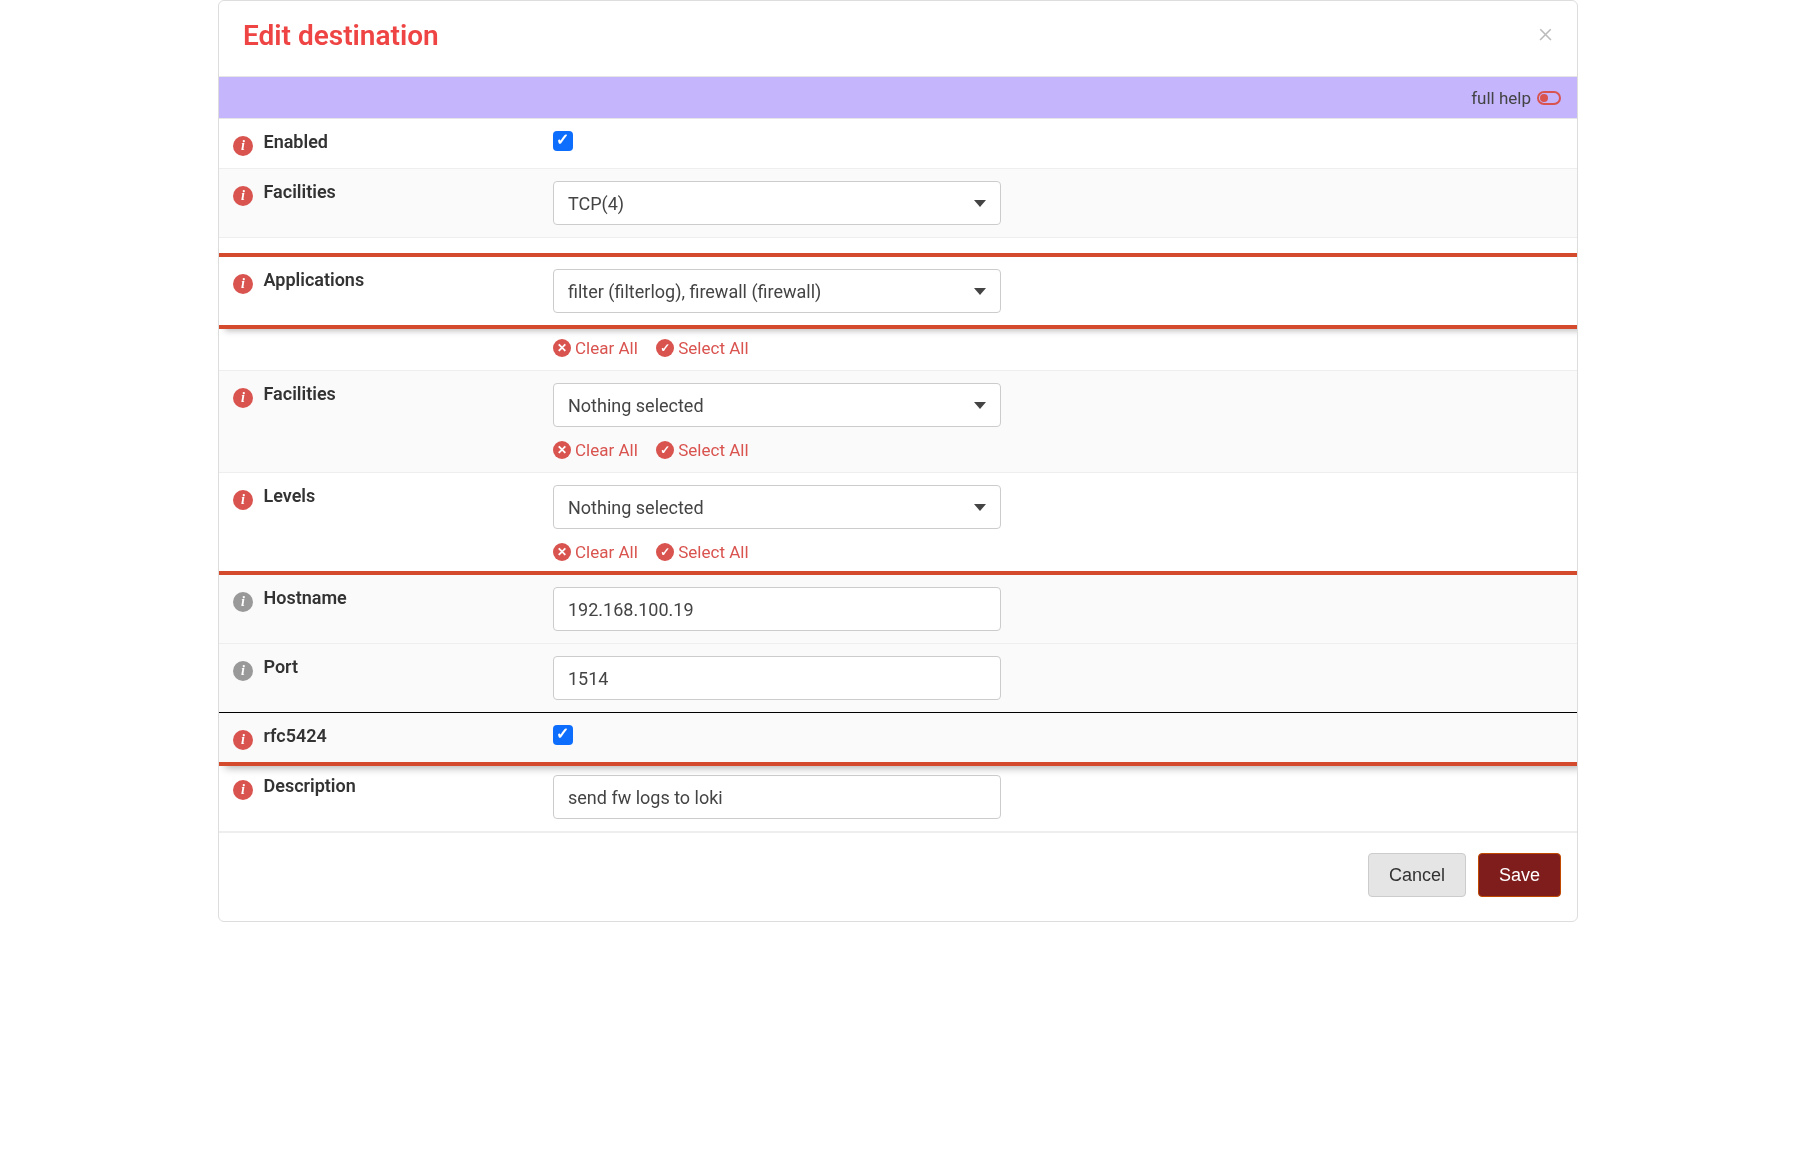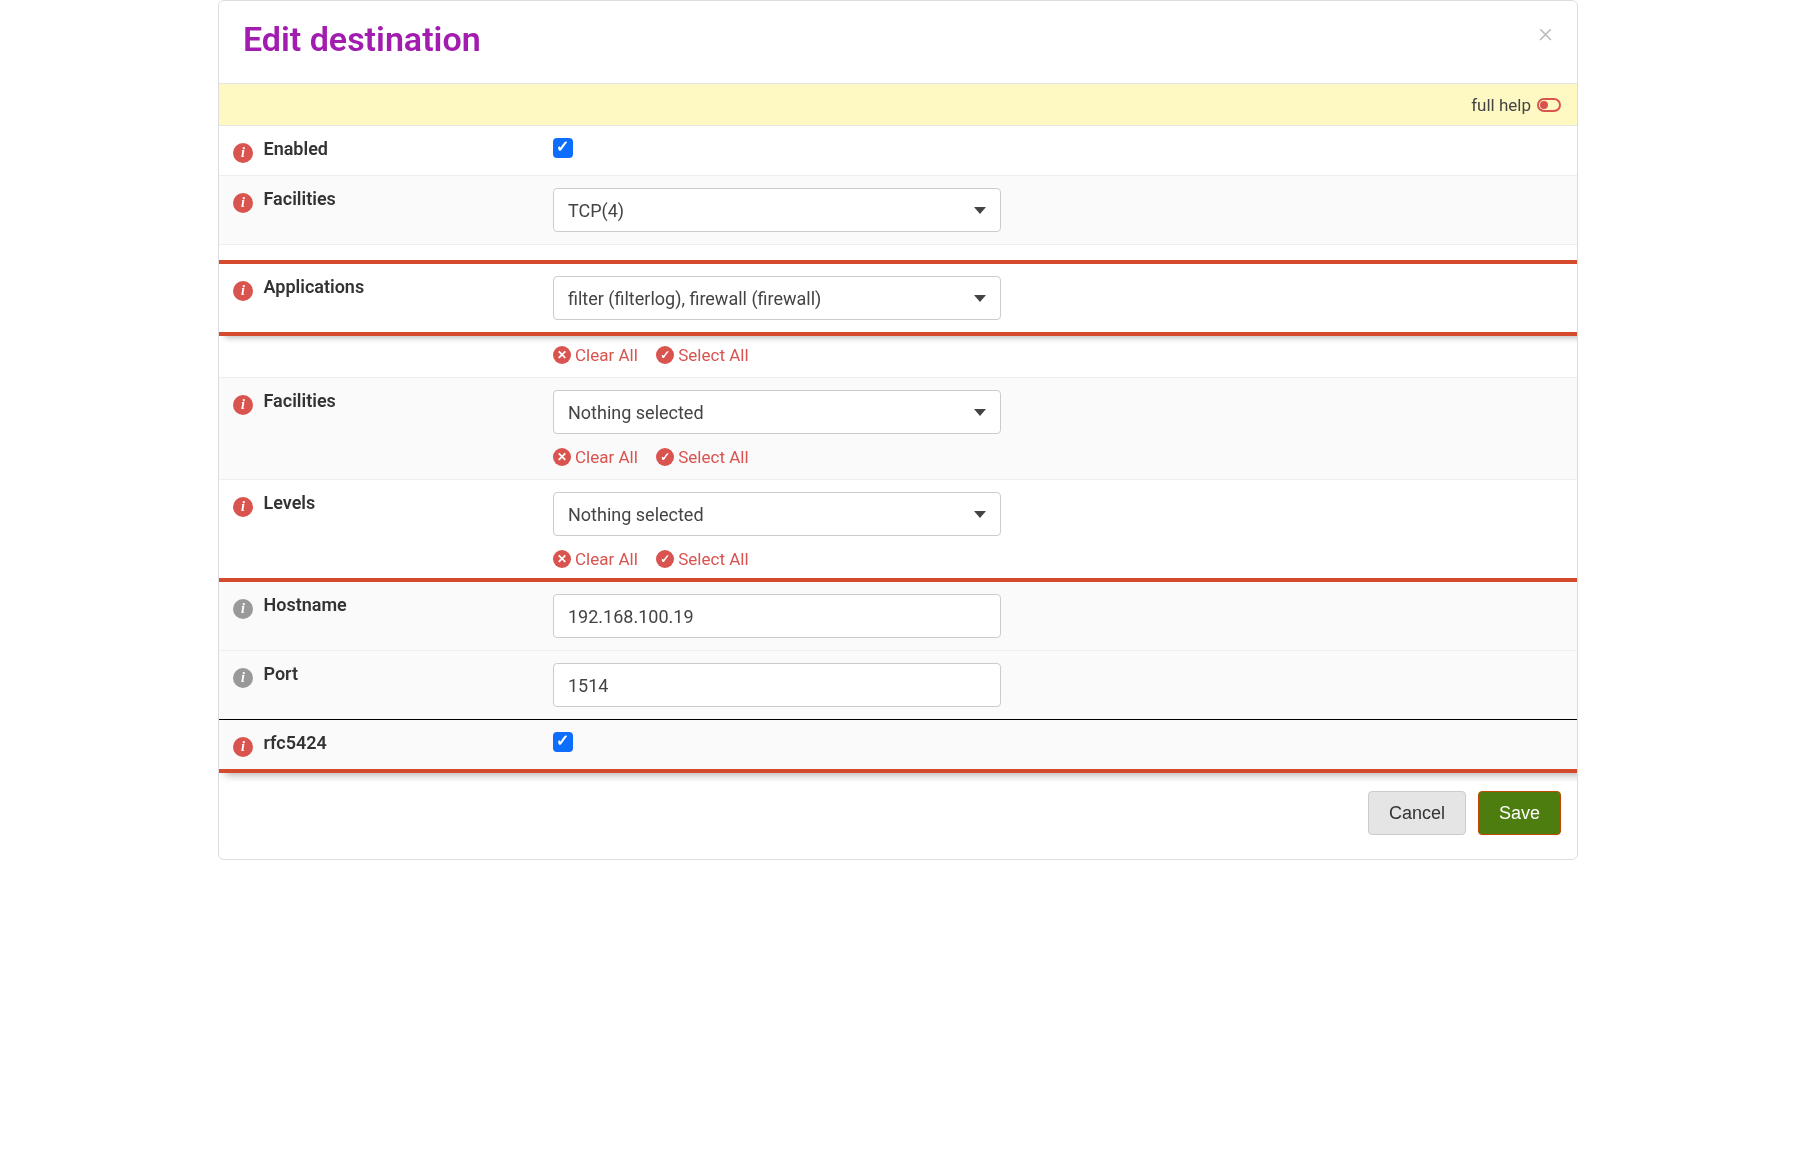--- a/index.html
+++ b/index.html
@@ -16,35 +16,35 @@
       border-radius: 6px;
       overflow: hidden;
     }
     .modal-header {
       padding: 18px 24px 24px 24px;
       display: flex;
       justify-content: space-between;
       align-items: flex-start;
     }
     .modal-title {
-      font-size: 34px;
+      font-size: 28px;
       font-weight: 600;
-      color: #a21caf;
+      color: #ef4444;
     }
     .close-x {
       font-size: 28px;
       color: #bbb;
       cursor: pointer;
       line-height: 1;
       font-weight: 300;
     }
     .help-bar {
       border-top: 1px solid #e6e6e6;
       border-bottom: 1px solid #e6e6e6;
-      background: #fef9c3;
+      background: #c4b5fd;
       padding: 10px 16px;
       text-align: right;
     }
     .help-inner { display:inline-flex; align-items:center; gap:6px; color:#444; font-size:17px;}
     .toggle-pill {
       display: inline-block;
       width: 24px; height: 14px;
       border: 2px solid #d9534f;
       border-radius: 10px;
       position: relative;
@@ -129,21 +129,21 @@
       height:44px; padding:0 20px; border-radius:4px;
       font-size:18px; cursor:pointer; border:1px solid #ccc;
       background:#e5e5e5; color:#333;
     }
     .btn-save{ background:#d35400; border-color:#d35400; color:#fff;}
     .btn-save{ background:#c9302c; border-color:#c9302c;}
     .btn-save{ background:#d9534f; border-color:#d9534f;}
     .btn-save{ background:#d35400; border-color:#bf4c00; }
     .btn-save{ background:#d9534f; border-color:#c9302c;}
     
-    .btn-save{ background:#4d7c0f; border-color:#c14900; color:#fff; font-weight:500;}
+    .btn-save{ background:#7f1d1d; border-color:#c14900; color:#fff; font-weight:500;}
   </style>
 </head>
 <body>
 
 <div class="modal">
 
   <div class="modal-header">
     <div class="modal-title">Edit destination</div>
     <div class="close-x">×</div>
   </div>
@@ -290,20 +290,31 @@
               <span>rfc5424</span>
             </div>
             <div style="padding:12px 14px;flex:1;">
               <input type="checkbox" class="checkbox" checked="" style="">
             </div>
           </div>
         </div>
       </td>
     </tr>
 
+    <tr>
+      <td class="label-cell">
+        <span class="info-icon">i</span>
+        <span>Description</span>
+      </td>
+      <td class="control-cell">
+        <div class="text-input">
+          <span>send fw logs to loki</span>
+        </div>
+      </td>
+    </tr>
 
   </tbody>
     </table>
 
   <div class="modal-footer">
     <button class="btn">Cancel</button>
     <button class="btn btn-save">Save</button>
   </div>
 
 </div>

